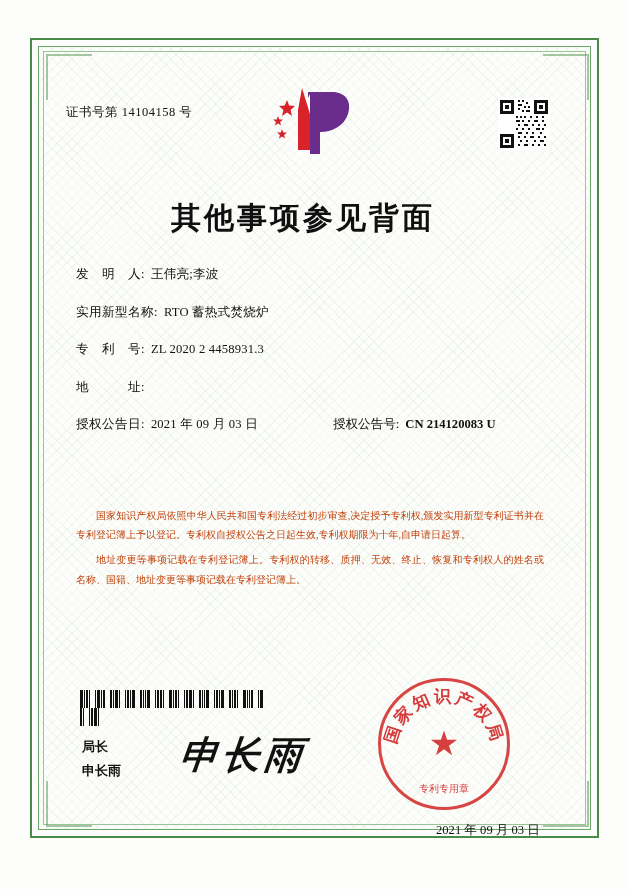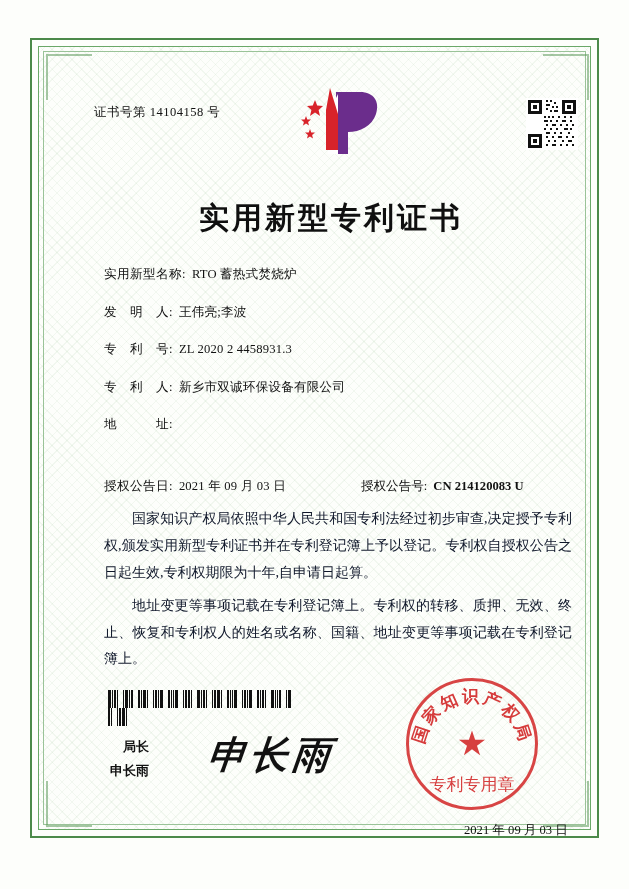--- a/index.html
+++ b/index.html
@@ -58,21 +58,21 @@
     border: 2px solid #5e9b5c;
     opacity: .55;
   }
   .corner-tl { left: 46px;  top: 54px;  border-right: none; border-bottom: none; }
   .corner-tr { right: 40px; top: 54px;  border-left: none;  border-bottom: none; }
   .corner-bl { left: 46px;  bottom: 62px; border-right: none; border-top: none; }
   .corner-br { right: 40px; bottom: 62px; border-left: none;  border-top: none; }
 
   .content {
     position: absolute;
-    left: 76px;
+    left: 48px;
     top: 70px;
     width: 510px;
     height: 740px;
   }
 
   
   .cert-number {
     position: absolute;
     left: 18px;
     top: 34px;
@@ -131,31 +131,31 @@
     flex: 0 0 auto;
     letter-spacing: .4px;
   }
   .field-value {
     flex: 1 1 auto;
     padding-left: 6px;
     letter-spacing: .2px;
   }
   .field-row.dual .field-label { flex: 0 0 auto; }
   .field-row.dual .field-value { flex: 0 0 auto; width: 168px; }
-  .field-row.dual .field-label2 { flex: 0 0 auto; padding-left: 14px; margin-top: 24px; }
+  .field-row.dual .field-label2 { flex: 0 0 auto; padding-left: 14px; }
   .field-row.dual .field-value2 { flex: 1 1 auto; padding-left: 6px; font-weight: bold; }
 
   .paragraphs {
     position: absolute;
     left: 28px;
     top: 436px;
     width: 468px;
-    font-size: 14px;
+    font-size: 10px;
     line-height: 1.92;
-    color: #0f172a;
+    color: #c2410c;
     text-align: justify;
   }
   .paragraphs p {
     margin: 0 0 6px 0;
     text-indent: 2em;
   }
 
   
   .barcode {
     position: absolute;
@@ -174,21 +174,20 @@
 
   
   .sig-labels {
     position: absolute;
     left: 34px;
     top: 665px;
     font-size: 13px;
     line-height: 1.85;
     font-weight: bold;
     color: #111;
-    text-align: right;
   }
   .sig-script {
     position: absolute;
     left: 132px;
     top: 660px;
     font-size: 38px;
     font-family: "DejaVu Serif", serif;
     font-weight: bold;
     font-style: italic;
     letter-spacing: 4px;
@@ -220,21 +219,21 @@
     font-size: 34px;
     line-height: 1;
     opacity: .9;
   }
   .seal-bottom {
     position: absolute;
     left: 0; right: 0;
     bottom: 14px;
     text-align: center;
     color: #d32b2b;
-    font-size: 17px;
+    font-size: 10px;
     opacity: .9;
   }
 
   .seal-date {
     position: absolute;
     left: 388px;
     top: 752px;
     font-size: 12.6px;
     color: #111;
     white-space: nowrap;
@@ -346,44 +345,40 @@
             <rect x="42" y="42" width="4" height="2"></rect>
           <rect x="20" y="46" width="2" height="2"></rect>
             <rect x="26" y="46" width="4" height="2"></rect>
             <rect x="34" y="46" width="2" height="2"></rect>
             <rect x="40" y="46" width="2" height="2"></rect>
             <rect x="46" y="46" width="2" height="2"></rect>
         </g>
       </svg>
     </div>
 
-    <div class="title">实用新型专利证书</div>
+    <div class="title">其他事项参见背面</div>
 
     <div class="fields">
+
+      <div class="field-row">
+        <span class="field-label">发　明　人:</span>
+        <span class="field-value">王伟亮;李波</span>
+      </div>
 
       <div class="field-row">
         <span class="field-label">实用新型名称:</span>
         <span class="field-value">RTO 蓄热式焚烧炉</span>
       </div>
 
       <div class="field-row">
-        <span class="field-label">发　明　人:</span>
-        <span class="field-value">王伟亮;李波</span>
-      </div>
-
-      <div class="field-row">
         <span class="field-label">专　利　号:</span>
         <span class="field-value">ZL 2020 2 4458931.3</span>
       </div>
 
 
-      <div class="field-row">
-        <span class="field-label">专　利　人:</span>
-        <span class="field-value">新乡市双诚环保设备有限公司</span>
-      </div>
 
       <div class="field-row">
         <span class="field-label">地　　　址:</span>
       </div>
 
       <div class="field-row dual">
         <span class="field-label">授权公告日:</span>
         <span class="field-value">2021 年 09 月 03 日</span>
         <span class="field-label2">授权公告号:</span>
         <span class="field-value2">CN 214120083 U</span>

